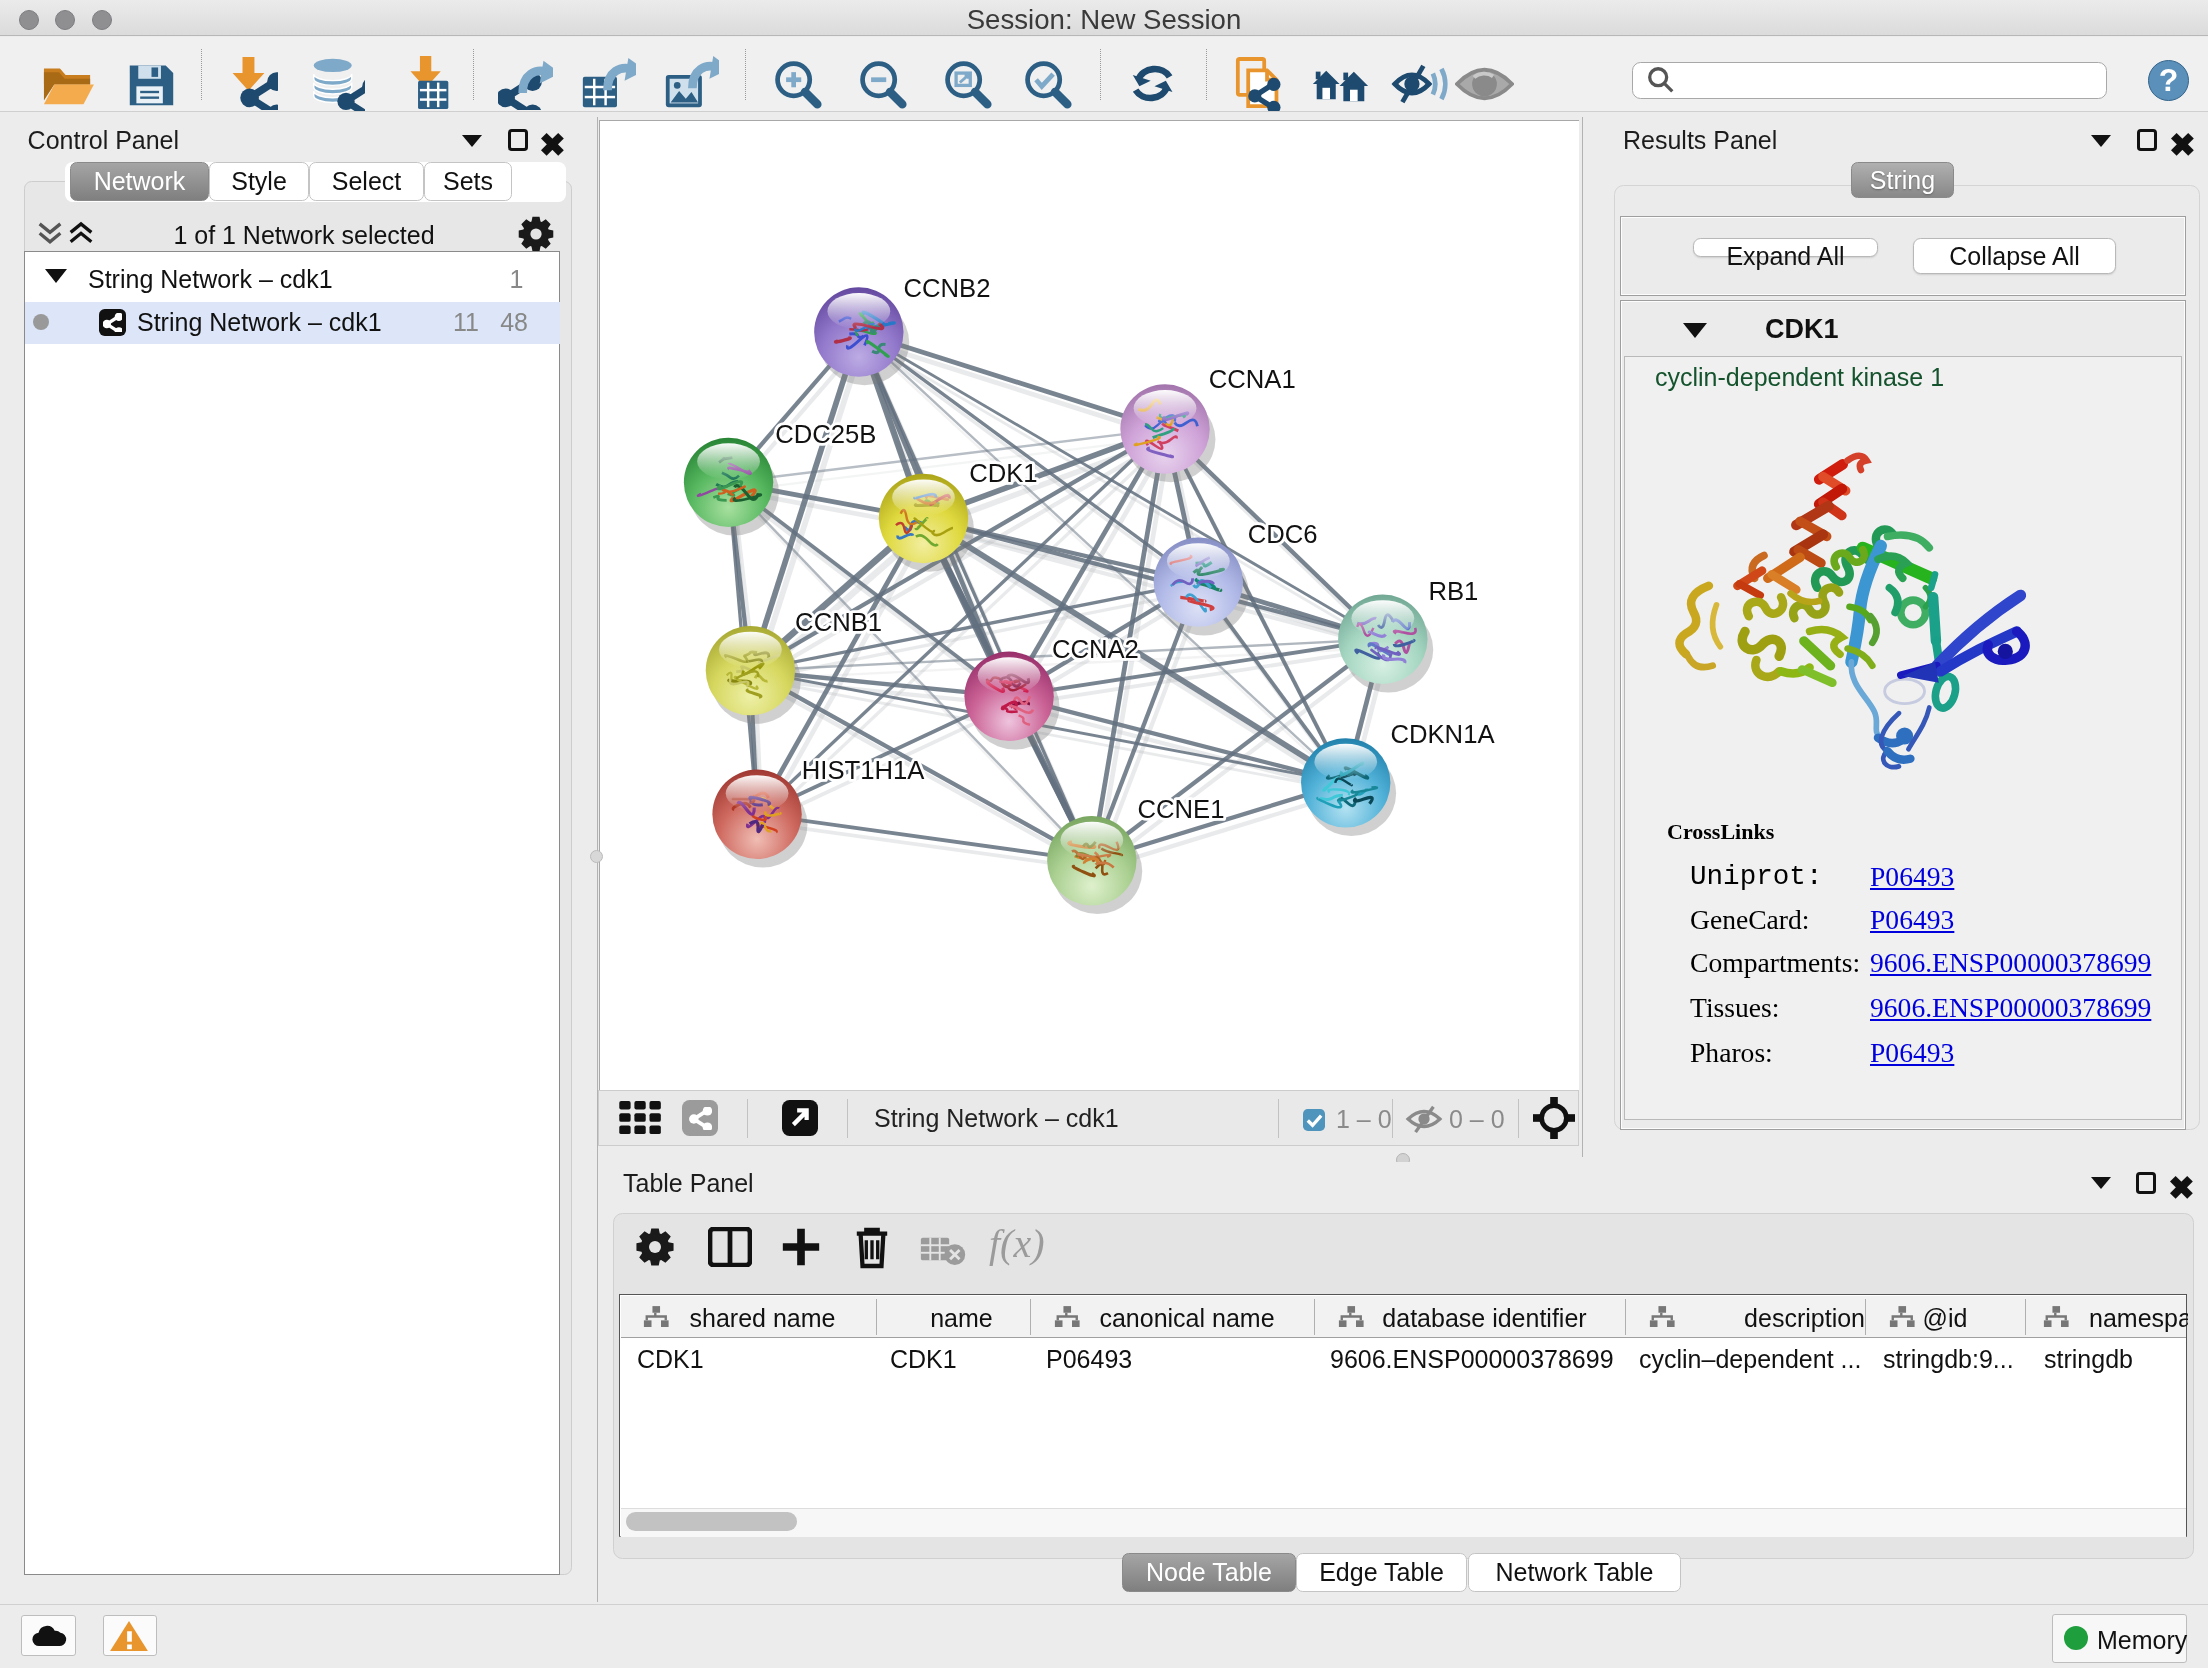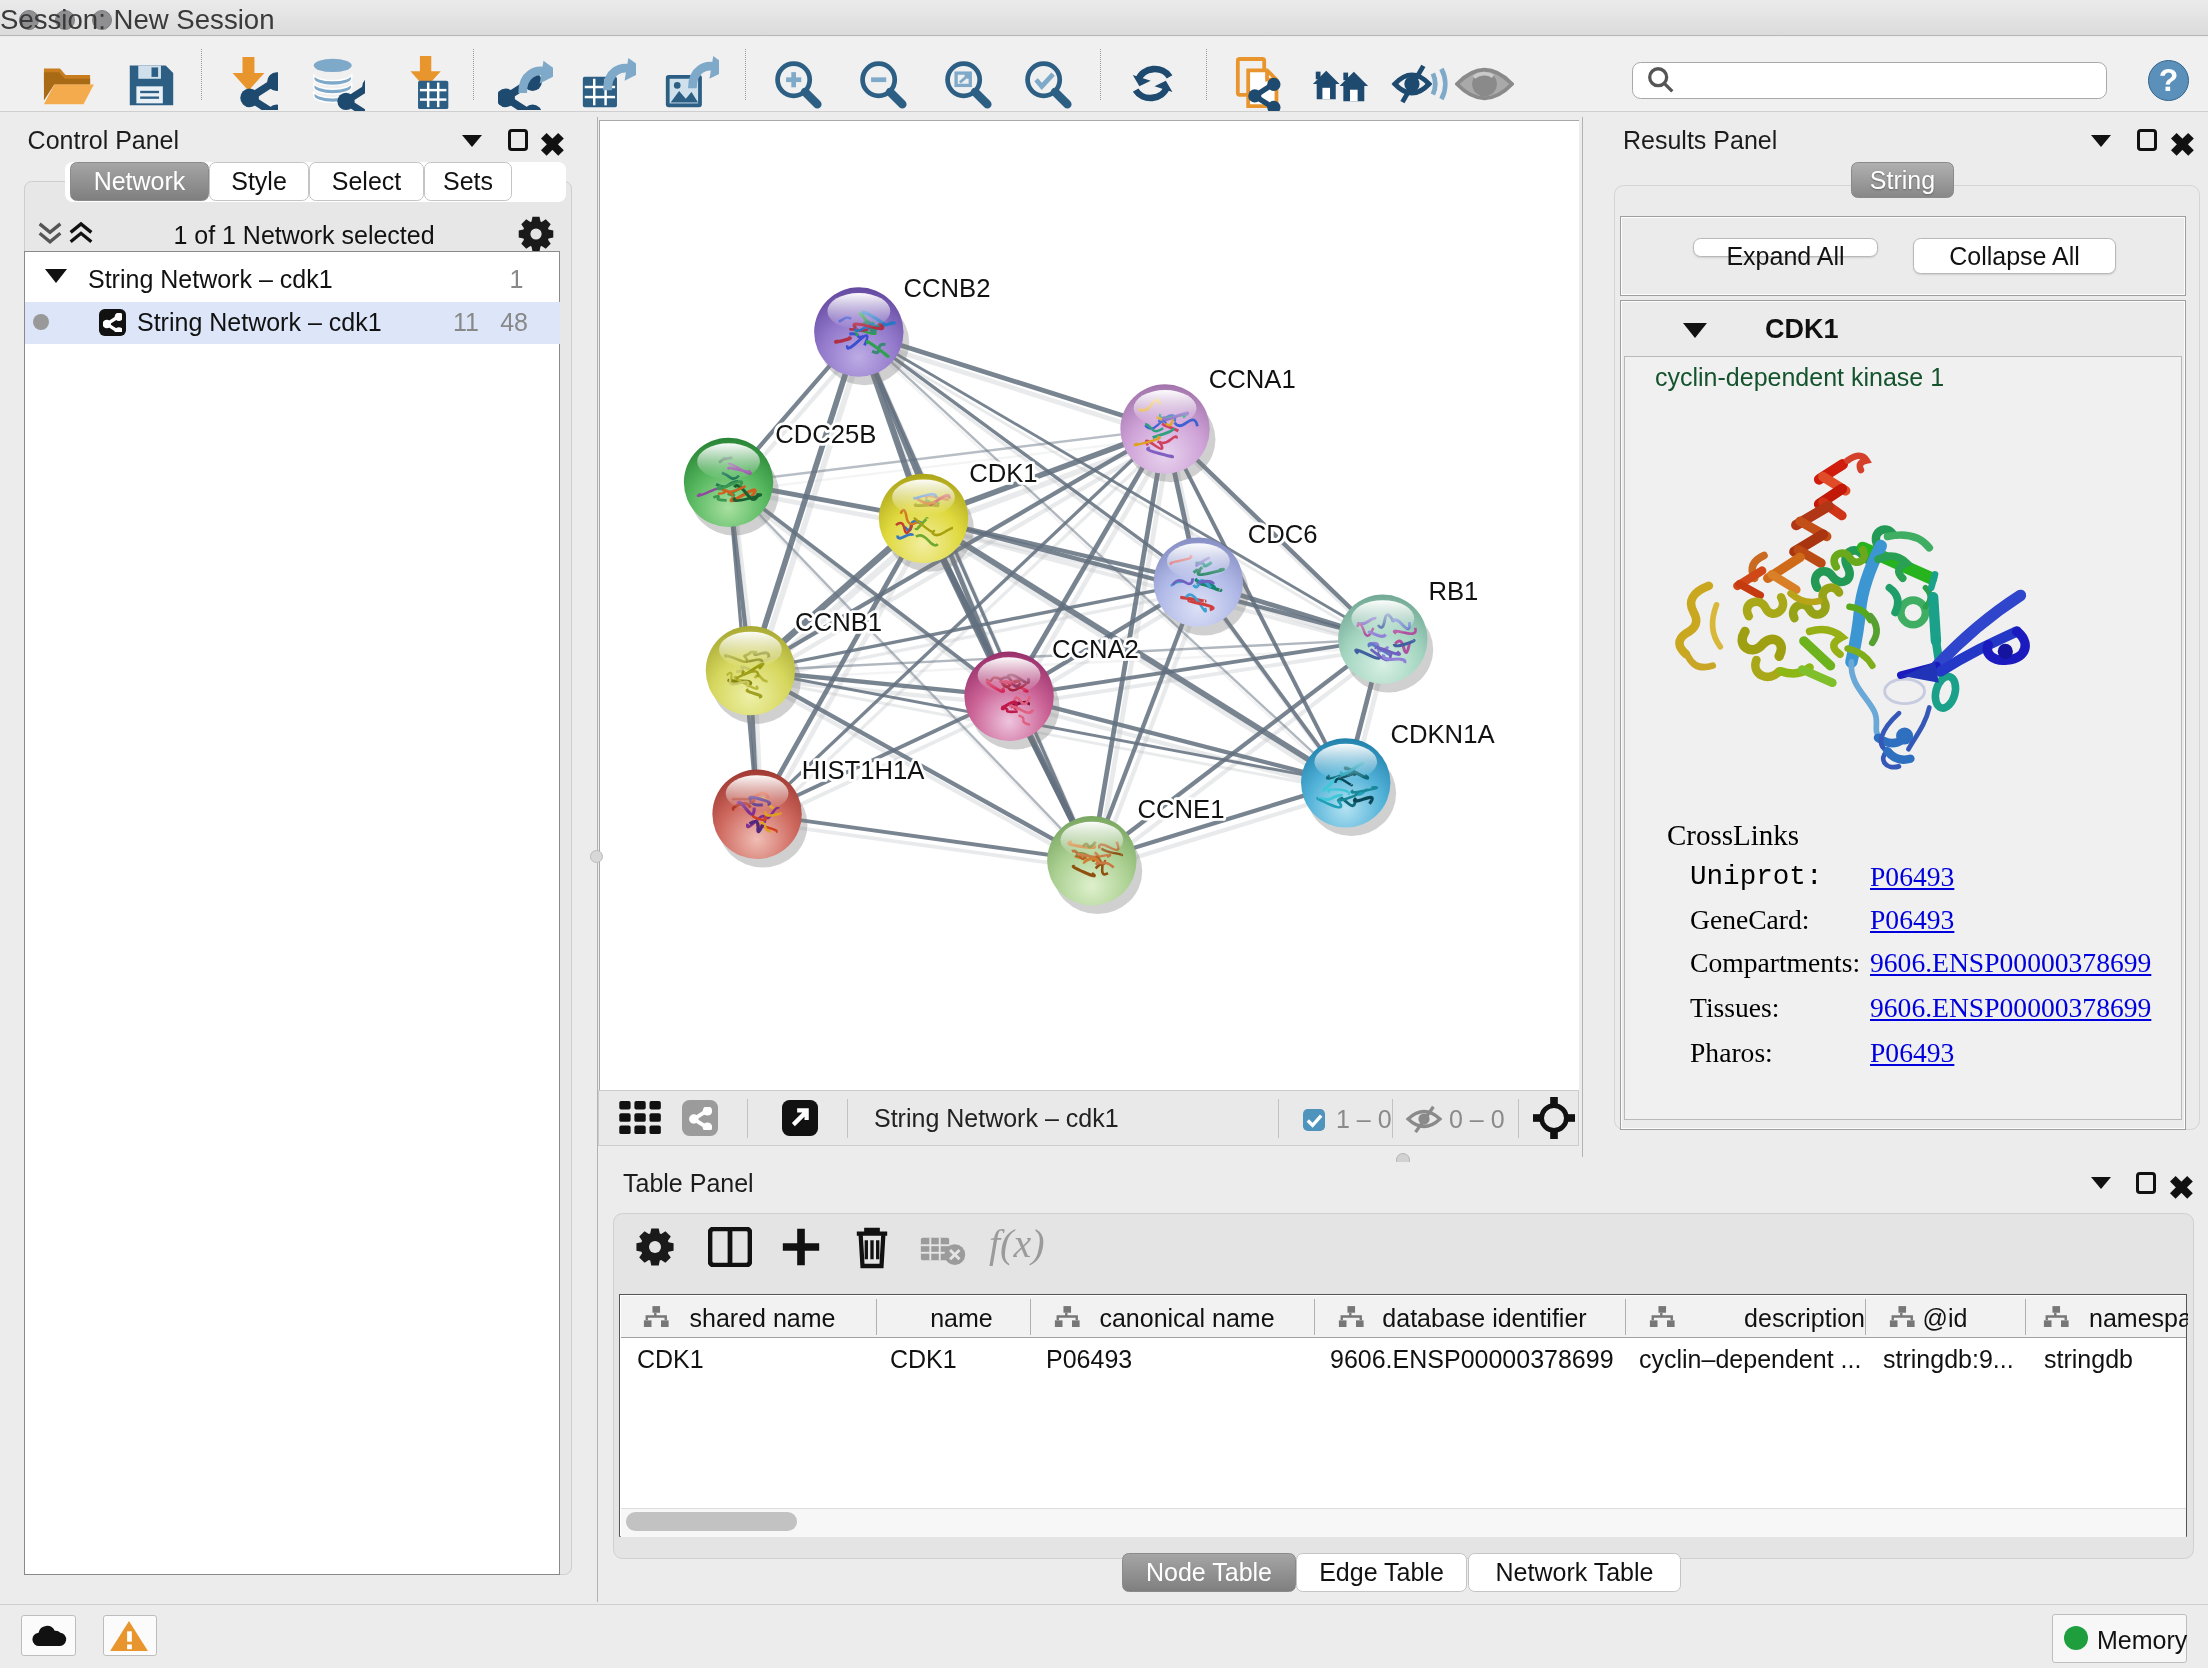--- a/index.html
+++ b/index.html
@@ -3,21 +3,21 @@
 *{margin:0;padding:0;box-sizing:border-box}
 html,body{width:2208px;height:1668px;font-family:"Liberation Sans",sans-serif;background:#ececec;overflow:hidden}
 .abs{position:absolute}
 .ptitle{font-size:25px;color:#1c1c1c}
 svg{display:block}
 </style></head><body>
 <div class="abs" style="left:0;top:0;width:2208px;height:36px;background:linear-gradient(#ecebec,#dcdbdc);border-bottom:1px solid #b8b7b8"></div>
 <div class="abs" style="left:19px;top:9.5px;width:20px;height:20px;border-radius:50%;background:#8f8f92;border:1px solid #7e7e82"></div>
 <div class="abs" style="left:55px;top:9.5px;width:20px;height:20px;border-radius:50%;background:#8f8f92;border:1px solid #7e7e82"></div>
 <div class="abs" style="left:92px;top:9.5px;width:20px;height:20px;border-radius:50%;background:#8f8f92;border:1px solid #7e7e82"></div>
-<div class="abs" style="left:0;top:3.8px;width:2208px;text-align:left;font-size:27.6px;color:#3a3a3a">Session: New Session</div>
+<div class="abs" style="left:0;top:3.8px;width:2208px;text-align:center;font-size:27.6px;color:#3a3a3a">Session: New Session</div>
 <div class="abs" style="left:0;top:37px;width:2208px;height:75px;background:#f0f0f0;border-bottom:1px solid #cfcfcf"></div>
 <div class="abs" style="left:201px;top:49px;width:0;height:51px;border-left:1.9px dotted #9a9a9a"></div>
 <div class="abs" style="left:473px;top:49px;width:0;height:51px;border-left:1.9px dotted #9a9a9a"></div>
 <div class="abs" style="left:745px;top:49px;width:0;height:51px;border-left:1.9px dotted #9a9a9a"></div>
 <div class="abs" style="left:1100px;top:49px;width:0;height:51px;border-left:1.9px dotted #9a9a9a"></div>
 <div class="abs" style="left:1206px;top:49px;width:0;height:51px;border-left:1.9px dotted #9a9a9a"></div>
 <div style="position:absolute;left:40px;top:59px;width:55px;height:49px">
     <svg width="55" height="49" viewBox="0 0 58 52" style="">
       <path d="M4 10 h17 l6 7 h26 v10 H4 z" fill="#c87d1e"></path>
       <path d="M4 44 V14 h16 l6 7 h27 v6 H15 z" fill="#a96a15"></path>
@@ -711,21 +711,21 @@
     <path d="M390 158 C362 176 332 200 302 232" fill="none" stroke="#2f46cc" stroke-width="12" stroke-linecap="round" opacity="1"></path>
     <path d="M302 232 L264 242" fill="none" stroke="#1a1abf" stroke-width="8" stroke-linecap="round" opacity="1"></path>
     <path d="M386 196 C360 208 334 220 306 238" fill="none" stroke="#2438c8" stroke-width="11" stroke-linecap="round" opacity="1"></path>
     <path d="M386 196 C400 206 398 224 376 226 C362 228 352 220 356 210" fill="none" stroke="#1a1abf" stroke-width="10" stroke-linecap="round" opacity="1"></path>
     <circle cx="374" cy="217" r="8" fill="#14149e"></circle>
     <path d="M300 228 L266 243 L304 250 z" fill="#2134b8"></path>
     <path d="M262 282 C242 300 238 316 250 322 C240 330 248 342 262 338" fill="none" stroke="#3558b8" stroke-width="5" stroke-linecap="round" opacity="1"></path>
     <path d="M294 276 C290 294 280 306 272 320" fill="none" stroke="#3558b8" stroke-width="5" stroke-linecap="round" opacity="1"></path>
     <path d="M250 322 q10 12 24 8" fill="none" stroke="#2f6fc0" stroke-width="9" stroke-linecap="round" opacity="1"></path>
   </svg>
-<div class="abs" style="left:1667px;top:819px;font-size:29px;font-weight:normal;color:#000;font-family:Liberation Serif,serif">CrossLinks</div>
+<div class="abs" style="left:1667px;top:819px;font-size:22px;font-weight:bold;color:#000;font-family:Liberation Serif,serif">CrossLinks</div>
 <div class="abs" style="left:1690px;top:861px;font-size:27.6px;color:#000;font-family:Liberation Mono, monospace">Uniprot:</div>
 <div class="abs" style="left:1870px;top:861px;font-size:27.6px;color:#0000dd;text-decoration:underline;font-family:Liberation Serif,serif">P06493</div>
 <div class="abs" style="left:1690px;top:904px;font-size:27.6px;color:#000;font-family:Liberation Serif,serif">GeneCard:</div>
 <div class="abs" style="left:1870px;top:904px;font-size:27.6px;color:#0000dd;text-decoration:underline;font-family:Liberation Serif,serif">P06493</div>
 <div class="abs" style="left:1690px;top:947px;font-size:27.6px;color:#000;font-family:Liberation Serif, serif">Compartments:</div>
 <div class="abs" style="left:1870px;top:947px;font-size:27.6px;color:#0000dd;text-decoration:underline;font-family:Liberation Serif,serif">9606.ENSP00000378699</div>
 <div class="abs" style="left:1690px;top:992px;font-size:27.6px;color:#000;font-family:Liberation Serif,serif">Tissues:</div>
 <div class="abs" style="left:1870px;top:992px;font-size:27.6px;color:#0000dd;text-decoration:underline;font-family:Liberation Serif,serif">9606.ENSP00000378699</div>
 <div class="abs" style="left:1690px;top:1037px;font-size:27.6px;color:#000;font-family:Liberation Serif,serif">Pharos:</div>
 <div class="abs" style="left:1870px;top:1037px;font-size:27.6px;color:#0000dd;text-decoration:underline;font-family:Liberation Serif,serif">P06493</div>

